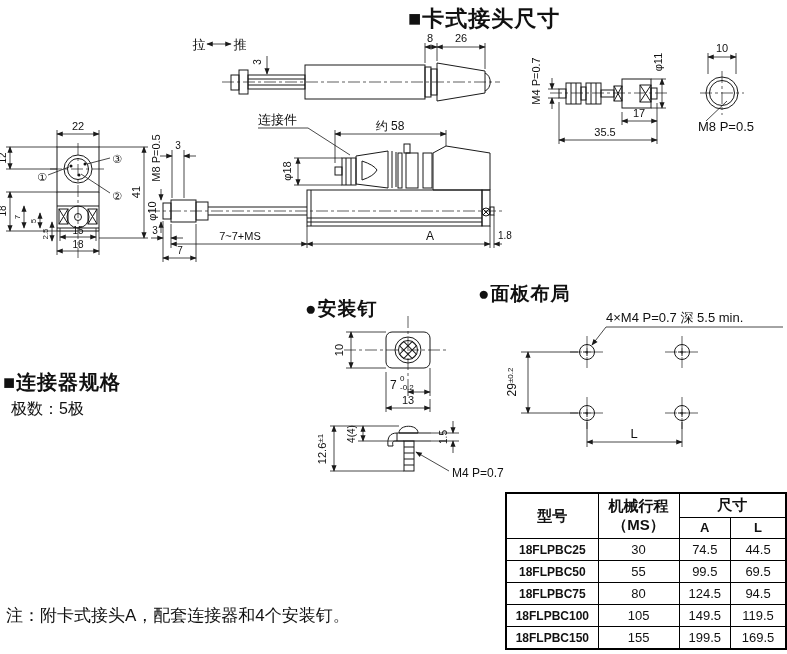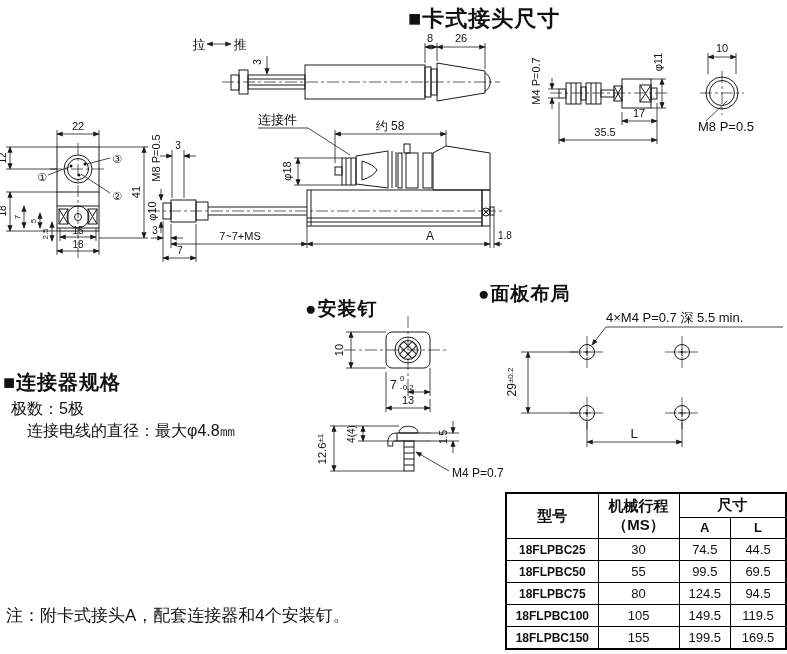--- a/index.html
+++ b/index.html
@@ -364,21 +364,20 @@
       <text class="t13" x="634" y="438" text-anchor="middle">L</text>
     </g>
   </svg>
 
   <div class="abs title" style="left:408px;top:4px;">■卡式接头尺寸</div>
   <div class="abs heading" style="left:305px;top:296px;">●安装钉</div>
   <div class="abs heading" style="left:478px;top:281px;">●面板布局</div>
 
   <div class="abs spec-title" style="left:3px;top:369px;">■连接器规格</div>
   <div class="abs spec-line" style="left:11px;top:399px;">极数：5极</div>
-  <div class="abs spec-line" style="left:27px;top:421px;">连接电线的直径：最大φ4.8㎜</div>
 
   <div class="abs note" style="left:6px;top:592px;">注：附卡式接头A，配套连接器和4个安装钉。</div>
 
   <table class="spec-table abs" style="left:505px;top:492px;">
     <tbody>
         <tr>
       <th style="width:89px;height:44px;margin-left:44px;" rowspan="2">型号</th>
       <th style="width:80px;" rowspan="2">
         <div>机械行程</div>
         <div>（MS）</div>

